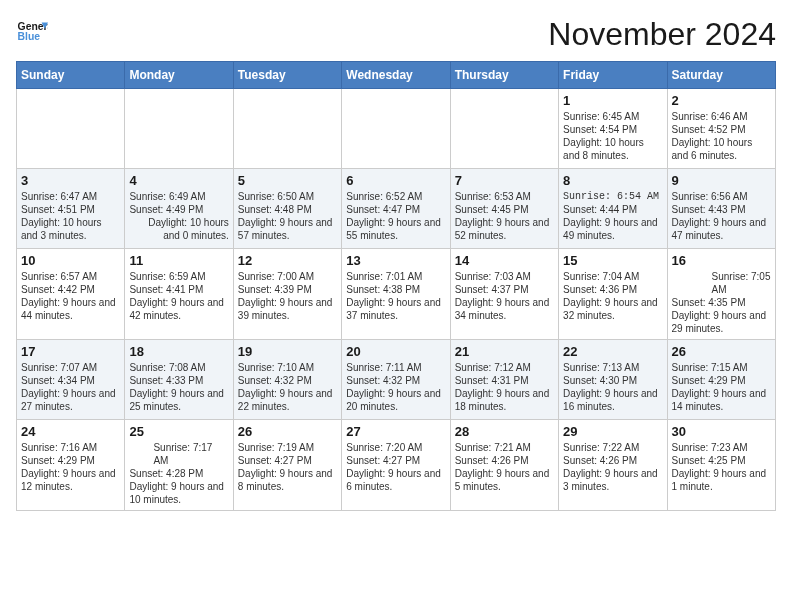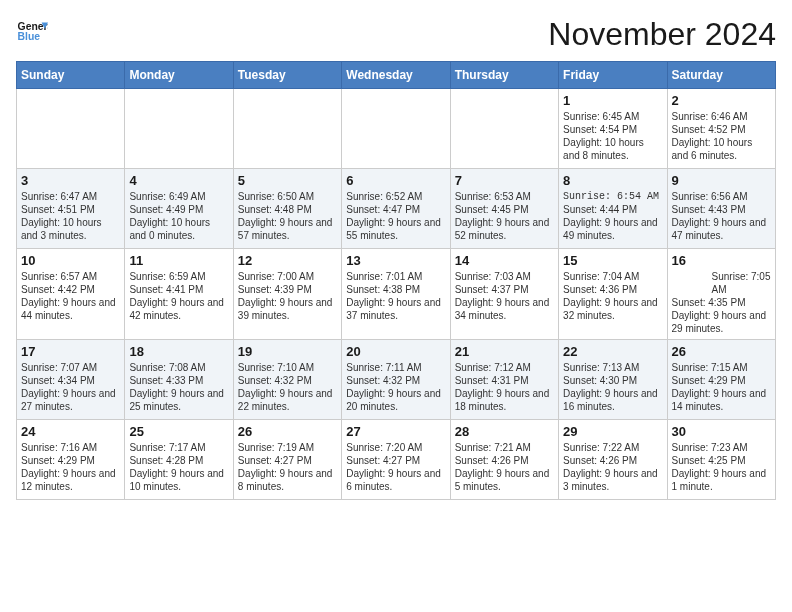--- a/index.html
+++ b/index.html
@@ -129,21 +129,21 @@
         <td>
           <span class="day-num">3</span>
           <div style="line-height: 1.3;">Sunrise: 6:47 AM</div>
           <div style="line-height: 1.3;">Sunset: 4:51 PM</div>
           <div style="line-height: 1.3;">Daylight: 10 hours and 3 minutes.</div>
         </td>
         <td>
           <span class="day-num">4</span>
           <div style="line-height: 1.3;">Sunrise: 6:49 AM</div>
           <div style="line-height: 1.3;">Sunset: 4:49 PM</div>
-          <div style="line-height: 1.3;">Daylight: 10 hours and 0 minutes.</div>
+          <div style="line-height: 1.3; text-align: right;">Daylight: 10 hours and 0 minutes.</div>
         </td>
         <td>
           <span class="day-num">5</span>
           <div style="line-height: 1.3;">Sunrise: 6:50 AM</div>
           <div style="line-height: 1.3;">Sunset: 4:48 PM</div>
           <div style="line-height: 1.3;">Daylight: 9 hours and 57 minutes.</div>
         </td>
         <td>
           <span class="day-num">6</span>
           <div style="line-height: 1.3;">Sunrise: 6:52 AM</div>
@@ -259,21 +259,21 @@
       </tr>
       <tr>
         <td>
           <span class="day-num">24</span>
           <div style="line-height: 1.3;">Sunrise: 7:16 AM</div>
           <div style="line-height: 1.3;">Sunset: 4:29 PM</div>
           <div style="line-height: 1.3;">Daylight: 9 hours and 12 minutes.</div>
         </td>
         <td>
           <span class="day-num">25</span>
-          <div style="line-height: 1.3;">Sunrise: 7:17 AM</div>
+          <div style="line-height: 1.3; margin-left: 24px;">Sunrise: 7:17 AM</div>
           <div style="line-height: 1.3;">Sunset: 4:28 PM</div>
           <div style="line-height: 1.3;">Daylight: 9 hours and 10 minutes.</div>
         </td>
         <td>
           <span class="day-num">26</span>
           <div style="line-height: 1.3;">Sunrise: 7:19 AM</div>
           <div style="line-height: 1.3;">Sunset: 4:27 PM</div>
           <div style="line-height: 1.3;">Daylight: 9 hours and 8 minutes.</div>
         </td>
         <td>

